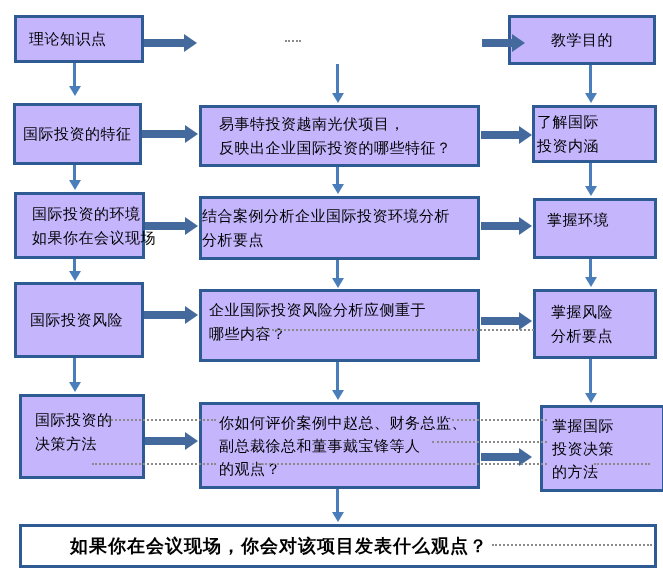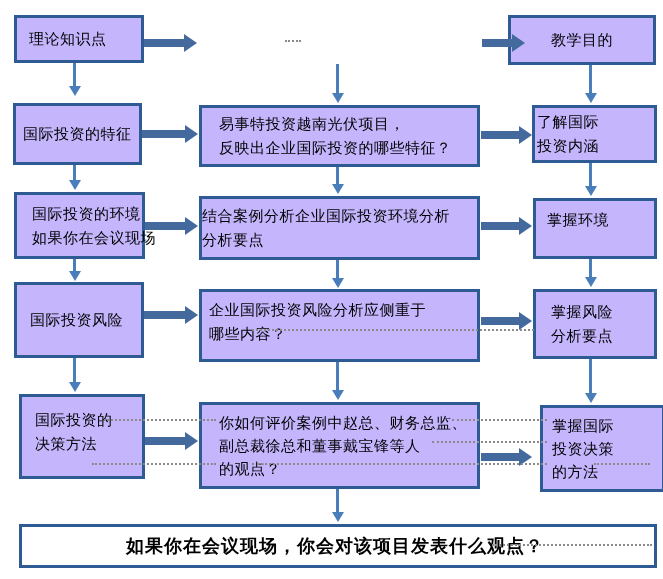--- a/index.html
+++ b/index.html
@@ -94,21 +94,21 @@
   <div class="box" style="left:533px;top:289px;width:124px;height:70px;padding-left:15px">
     <span class="ln">掌握风险</span>
     <span class="ln">分析要点</span>
   </div>
   <div class="box tight" style="left:540px;top:405px;width:125px;height:87px;padding-left:9px">
     <span class="ln">掌握国际</span>
     <span class="ln">投资决策</span>
     <span class="ln">的方法</span>
   </div>
 
-  <div class="banner" style="left:19px;top:524px;width:638px;height:44px;padding-left:104px">
+  <div class="banner" style="left:19px;top:524px;width:638px;height:44px;padding-left:48px">
     <span>如果你在会议现场，你会对该项目发表什么观点？</span>
   </div>
 
   <div class="harrow" style="left:144px;top:39px;width:40px"></div>
   <div class="harrow" style="left:482px;top:39px;width:30px"></div>
   <div class="harrow" style="left:142px;top:130px;width:43px"></div>
   <div class="harrow" style="left:481px;top:131px;width:38px"></div>
   <div class="harrow" style="left:145px;top:222px;width:40px"></div>
   <div class="harrow" style="left:481px;top:222px;width:38px"></div>
   <div class="harrow" style="left:144px;top:311px;width:41px"></div>

